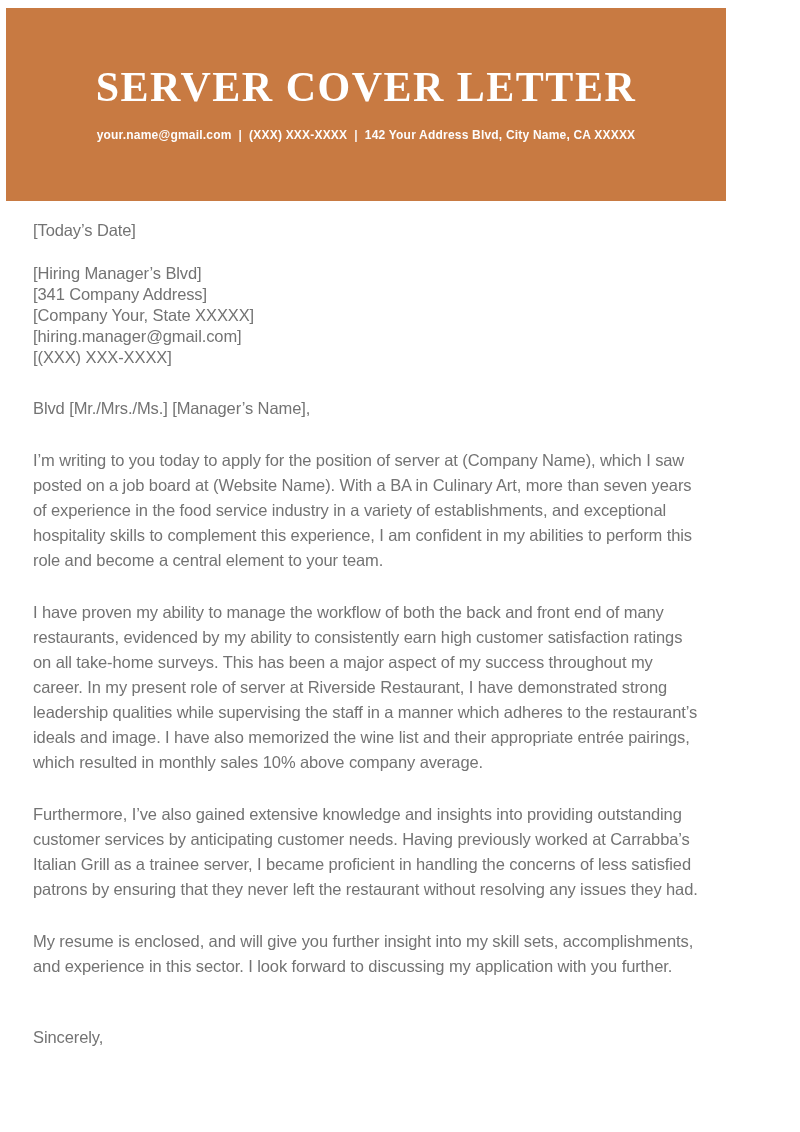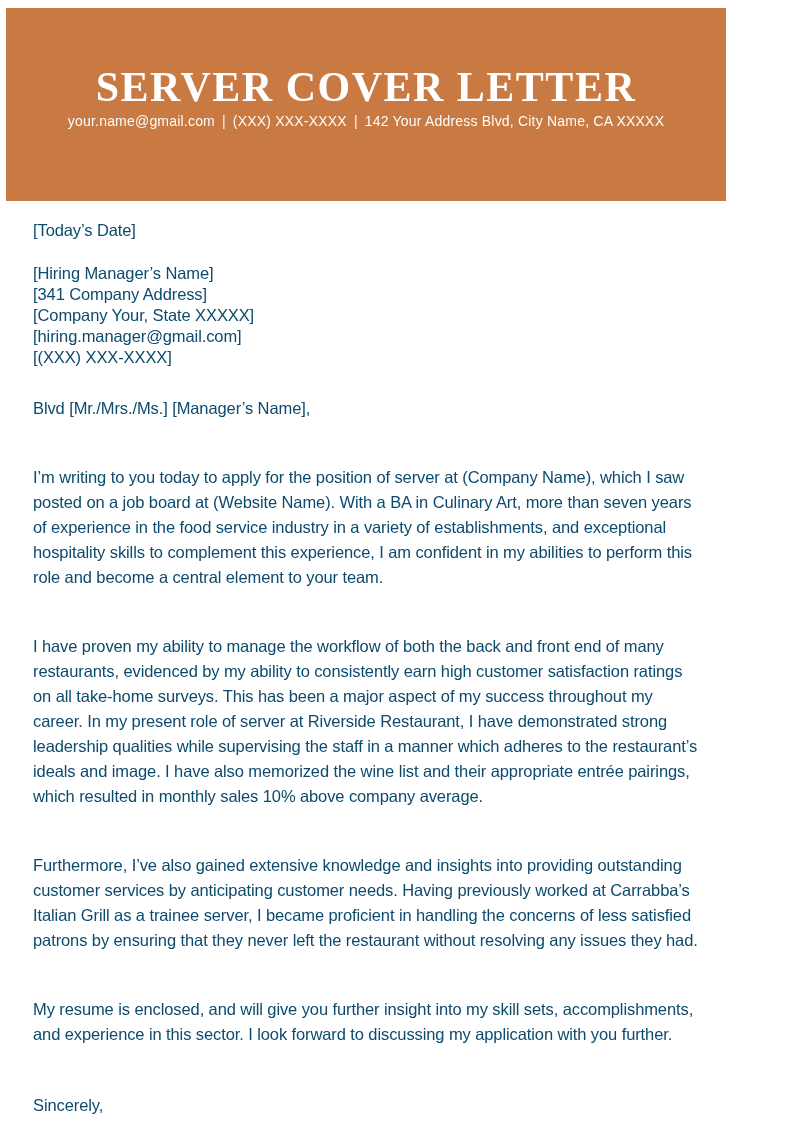--- a/index.html
+++ b/index.html
@@ -25,24 +25,26 @@
   .page-title {
     padding-top: 54px;
     font-family: "Liberation Serif", "DejaVu Serif", serif;
     font-weight: bold;
     font-size: 42px;
     line-height: 50px;
     letter-spacing: 1.5px;
     color: #ffffff;
   }
   .contact-line {
-    font-size: 14px;
+    margin-top: 14px;
+    font-size: 12px;
     line-height: 18px;
     color: #fdfdfd;
     letter-spacing: 0.2px;
+    font-weight: bold;
   }
   .contact-sep {
     display: inline-block;
     padding: 0 7px;
     opacity: 0.95;
   }
   .letter-body {
     padding: 19px 33px 0 33px;
     color: #222222;
     font-size: 16.5px;
@@ -52,42 +54,42 @@
   }
   .date-line {
     line-height: 21px;
     margin: 0 0 22px 0;
   }
   .recipient-block p {
     margin: 0;
     line-height: 21px;
   }
   .salutation { margin: 28px 0 0 0; }
-  .paragraph  { margin: 44px 0 0 0; }
+  .paragraph  { margin: 27px 0 0 0; }
   .closing    { margin: 46px 0 0 0; }
   .signature  { margin: 28px 0 0 0; }
 </style>
 </head>
 <body>
 
 <div class="page">
 
   <div class="header-banner" style="background: rgb(200, 122, 66); color: rgb(255, 255, 255);">
     <div class="page-title">SERVER COVER LETTER</div>
     <div class="contact-line">
       <span>your.name@gmail.com</span><span class="contact-sep">|</span><span>(XXX) XXX-XXXX</span><span class="contact-sep">|</span><span>142 Your Address Blvd, City Name, CA XXXXX</span>
     </div>
   </div>
 
-  <div class="letter-body" style="color: #0c4a6e;">
+  <div class="letter-body" style="color: #737373;">
 
     <p class="date-line">[Today’s Date]</p>
 
     <div class="recipient-block">
-      <p>[Hiring Manager’s Name]</p>
+      <p>[Hiring Manager’s Blvd]</p>
       <p>[341 Company Address]</p>
       <p>[Company Your, State XXXXX]</p>
       <p>[hiring.manager@gmail.com]</p>
       <p>[(XXX) XXX-XXXX]</p>
     </div>
 
     <p class="salutation">Blvd [Mr./Mrs./Ms.] [Manager’s Name],</p>
 
     <p class="paragraph">I’m writing to you today to apply for the position of server at (Company Name), which I saw posted on a job board at (Website Name). With a BA in Culinary Art, more than seven years of experience in the food service industry in a variety of establishments, and exceptional hospitality skills to complement this experience, I am confident in my abilities to perform this role and become a central element to your team.</p>
 

